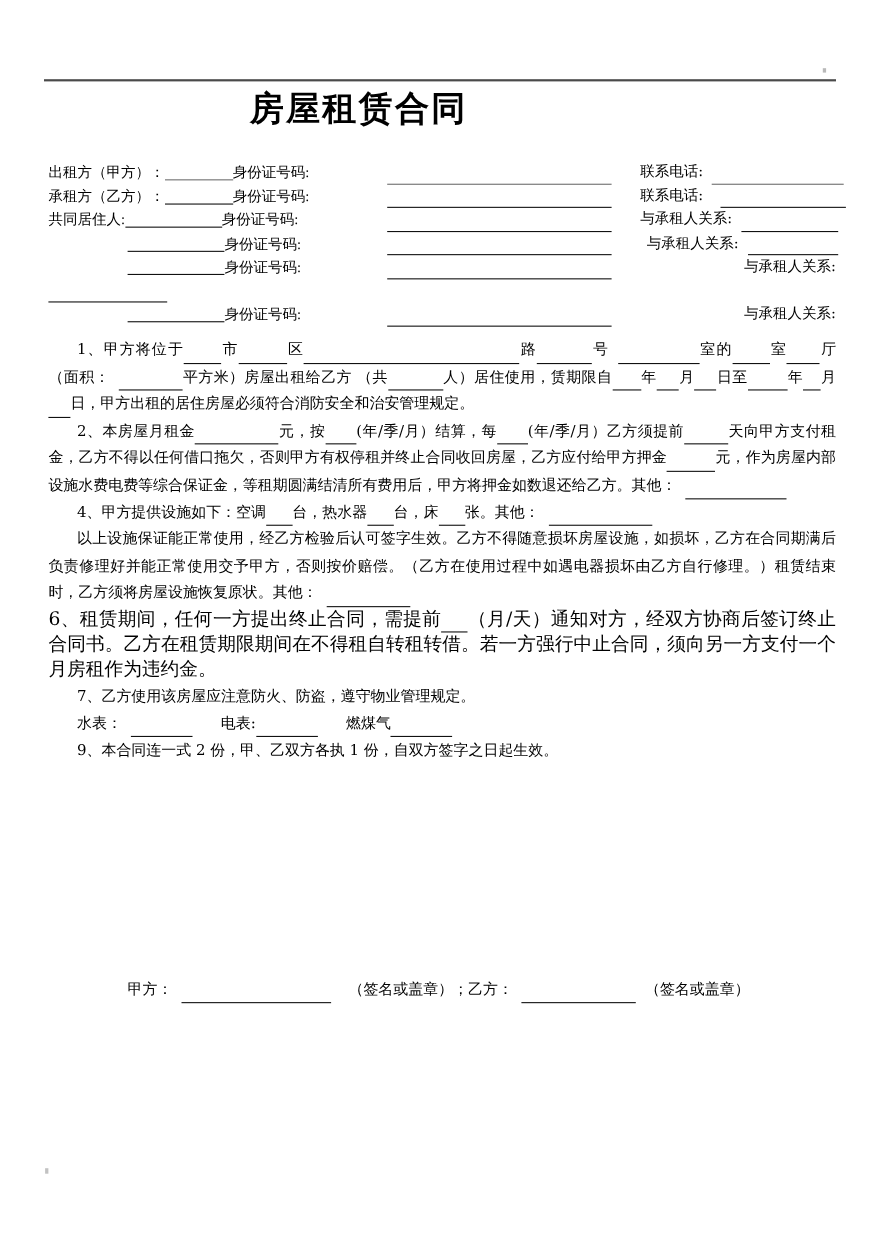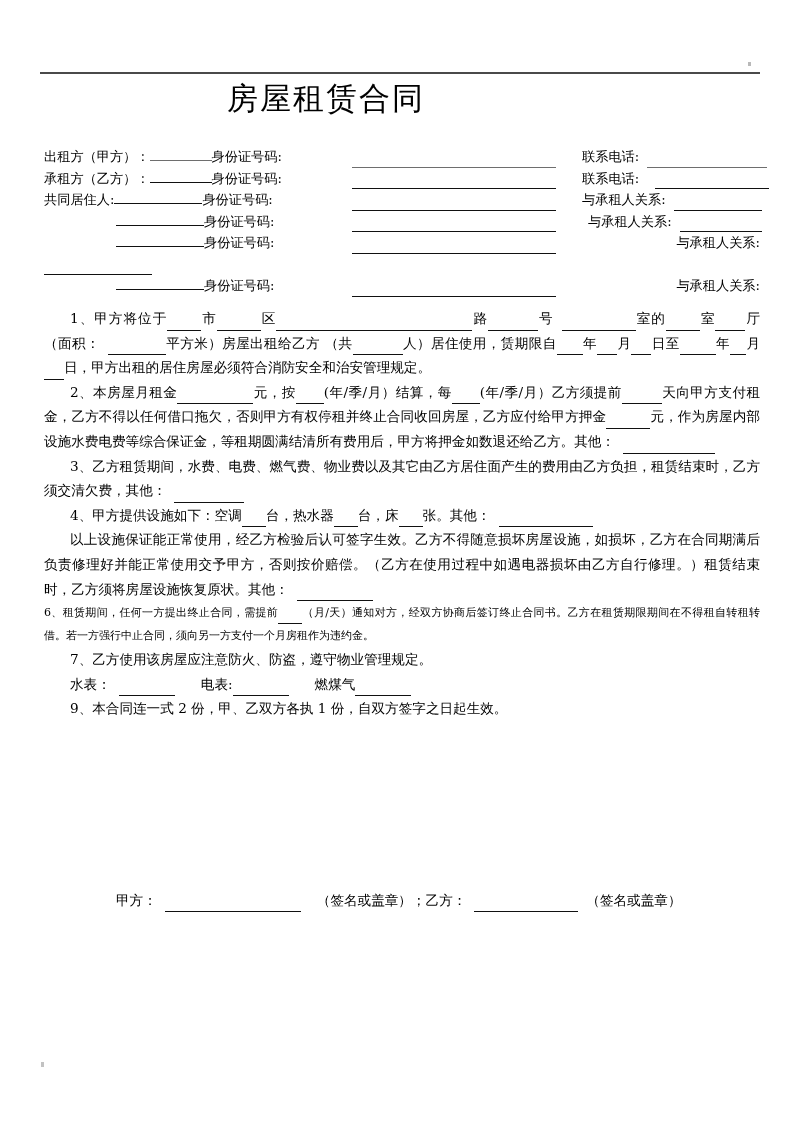--- a/index.html
+++ b/index.html
@@ -52,21 +52,21 @@
   }
 
   
   .doc-title {
     position: absolute;
     left: 0;
     top: 78px;
     width: 652px;
     text-align: center;
     font-size: 31px;
-    font-weight: normal;
+    font-weight: bold;
     letter-spacing: 2px;
     font-family: "DejaVu Serif", "Liberation Serif", serif;
   }
 
   
   .header-block {
     position: absolute;
     left: 44px;
     top: 146px;
     width: 716px;
@@ -74,23 +74,24 @@
     line-height: 21.5px;
   }
   .hrow {
     display: flex;
     align-items: flex-end;
     height: 21.5px;
     white-space: nowrap;
   }
   .hcol-left {
     display: flex;
-    align-items: flex-start;
+    align-items: center;
     width: 300px;
     flex: 0 0 300px;
+    font-family: Liberation Serif, serif;
   }
   .hcol-mid {
     display: flex;
     align-items: flex-end;
     flex: 1 1 auto;
   }
   .hcol-right {
     display: flex;
     align-items: flex-end;
     flex: 0 0 auto;
@@ -119,21 +120,21 @@
     text-align: justify;
   }
   .para {
     margin: 0;
     text-indent: 0;
     white-space: normal;
   }
   .para.indent { text-indent: 26px; }
   .para.noindent { text-indent: 0; }
   .para.small {
-    font-size: 11px;
+    font-size: 17px;
     line-height: 23px;
   }
 
   
   .sign-block {
     position: absolute;
     left: 68px;
     top: 888px;
     width: 700px;
     font-size: 13.6px;
@@ -285,23 +286,20 @@
 
 
     <p class="para indent">
       <span>1、甲方将位于</span><span class="ul" style="width:34px;"></span><span>市</span><span class="ul" style="width:44px;"></span><span>区</span><span class="ul" style="width:196px;"></span><span>路</span><span class="ul" style="width:50px;"></span><span>号</span><span class="gap-s"></span><span class="ul" style="width:74px;"></span><span>室的</span><span class="ul" style="width:34px;"></span><span>室</span><span class="ul" style="width:30px;"></span><span>厅（面积：</span><span class="gap-s"></span><span class="ul" style="width:58px;"></span><span>平方米）房屋出租给乙方 （共</span><span class="ul" style="width:50px;"></span><span>人）居住使用，赁期限自</span><span class="ul" style="width:26px;"></span><span>年</span><span class="ul" style="width:20px;"></span><span>月</span><span class="ul" style="width:20px;"></span><span>日至</span><span class="ul" style="width:36px;"></span><span>年</span><span class="ul" style="width:16px;"></span><span>月</span><span class="ul" style="width:20px;"></span><span>日，甲方出租的居住房屋必须符合消防安全和治安管理规定。</span>
     </p>
 
     <p class="para indent">
       <span>2、本房屋月租金</span><span class="ul" style="width:76px;"></span><span>元，按</span><span class="ul" style="width:28px;"></span><span>(年/季/月）结算，每</span><span class="ul" style="width:28px;"></span><span>(年/季/月）乙方须提前</span><span class="ul" style="width:40px;"></span><span>天</span><span>向甲方支付租金，乙方不得以任何借口拖欠，否则甲方有权停租并终止合同收回房屋，乙方应付给</span><span>甲方押金</span><span class="ul" style="width:44px;"></span><span>元，作为房屋内部设施水费电费等综合保证金，等租期圆满结清所有费用后，甲方将</span><span>押金如数退还给乙方。其他：</span><span class="gap-s"></span><span class="ul" style="width:92px;"></span>
     </p>
 
-    <p class="para indent">
-      <span>3、乙方租赁期间，水费、电费、燃气费、物业费以及其它由乙方居住面产生的费用由乙方负担，</span><span>租赁结束时，乙方须交清欠费，其他：</span><span class="gap-s"></span><span class="ul" style="width:70px;"></span>
-    </p>
 
     <p class="para indent">
       <span>4、甲方提供设施如下：空调</span><span class="ul" style="width:24px;"></span><span>台，热水器</span><span class="ul" style="width:24px;"></span><span>台，床</span><span class="ul" style="width:24px;"></span><span>张。其他：</span><span class="gap-s"></span><span class="ul" style="width:94px;"></span>
     </p>
 
     <p class="para indent">
       <span>以上设施保证能正常使用，经乙方检验后认可签字生效。乙方不得随意损坏房屋设施，如损坏，</span><span>乙方在合同期满后负责修理好并能正常使用交予甲方，否则按价赔偿。（乙方在使用过程中如遇电器</span><span>损坏由乙方自行修理。）租赁结束时，乙方须将房屋设施恢复原状。其他：</span><span class="gap-s"></span><span class="ul" style="width:76px;"></span>
     </p>
 
 

